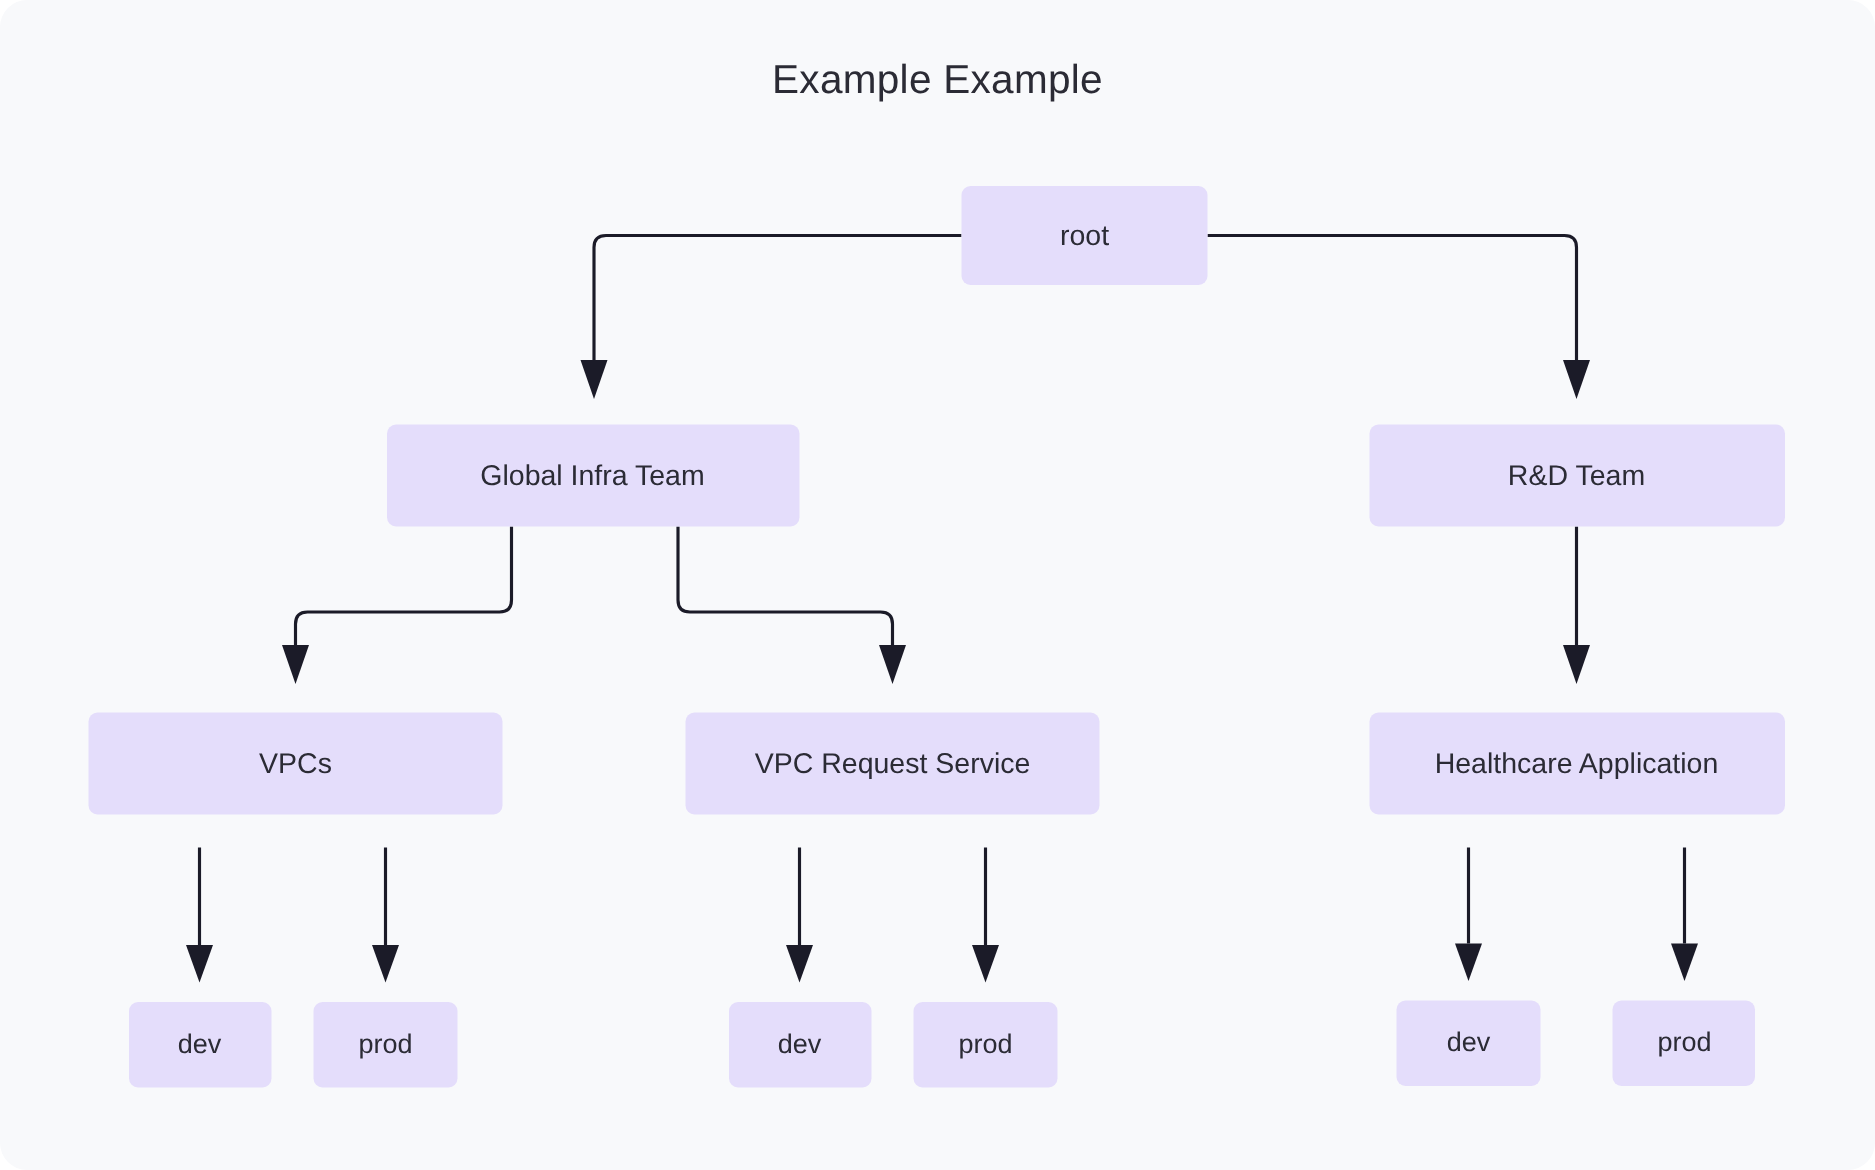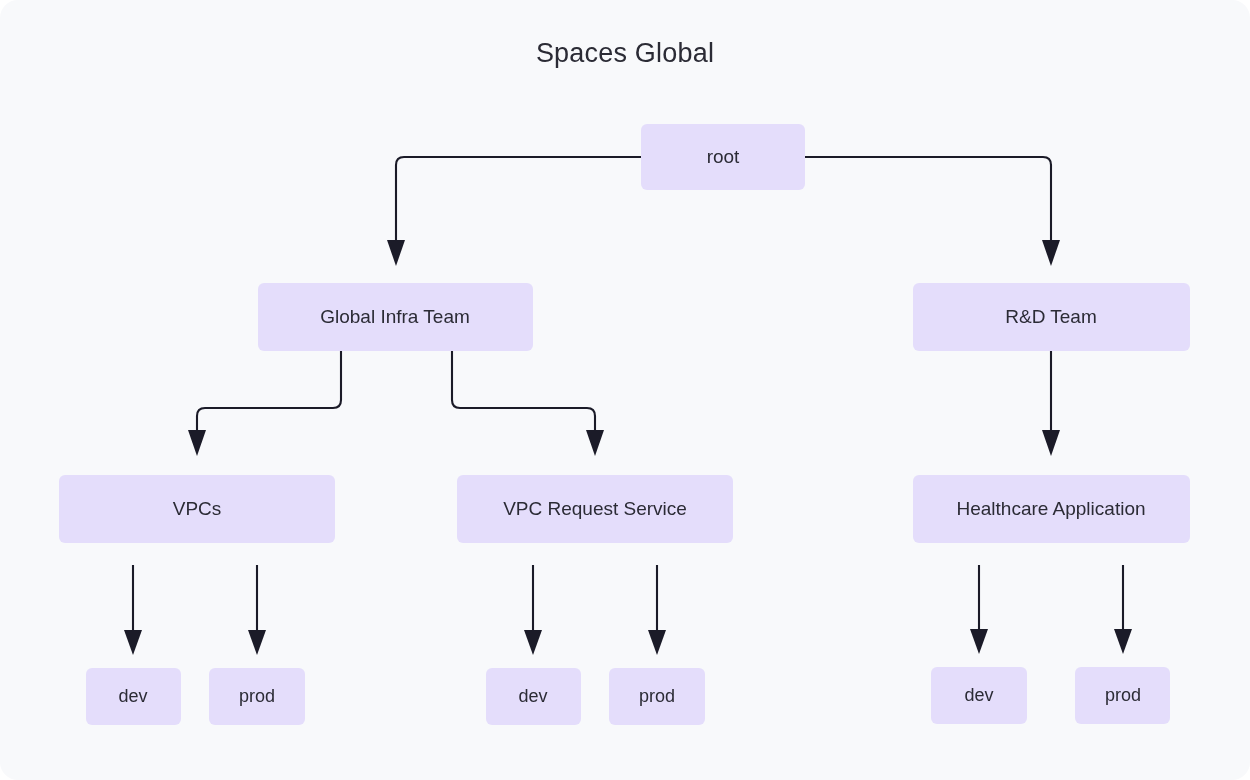--- a/index.html
+++ b/index.html
@@ -60,21 +60,21 @@
   .arrow-head {
     fill: #1b1b28;
     stroke: none;
   }
 </style>
 </head>
 <body>
 
 <div id="app">
 
-  <div id="diagram-title">Spaces Global</div>
+  <div id="diagram-title">Example Example</div>
 
   <svg id="graph" viewBox="0 0 1250 780">
 
     <g>
 
       <g>
         <path class="edge" d="M 641 157 L 404 157 Q 396 157 396 165 L 396 240"></path>
         <polygon class="arrow-head" points="396,266 387,240 405,240"></polygon>
       </g>
 

